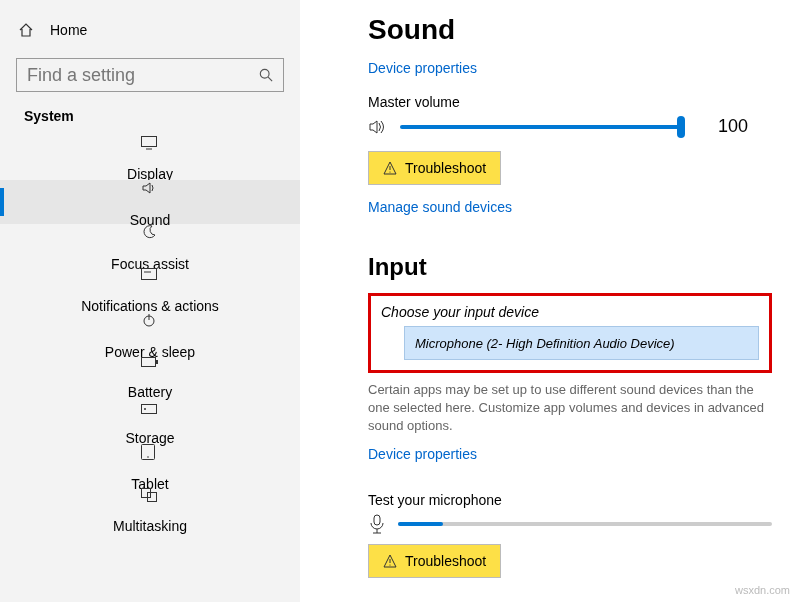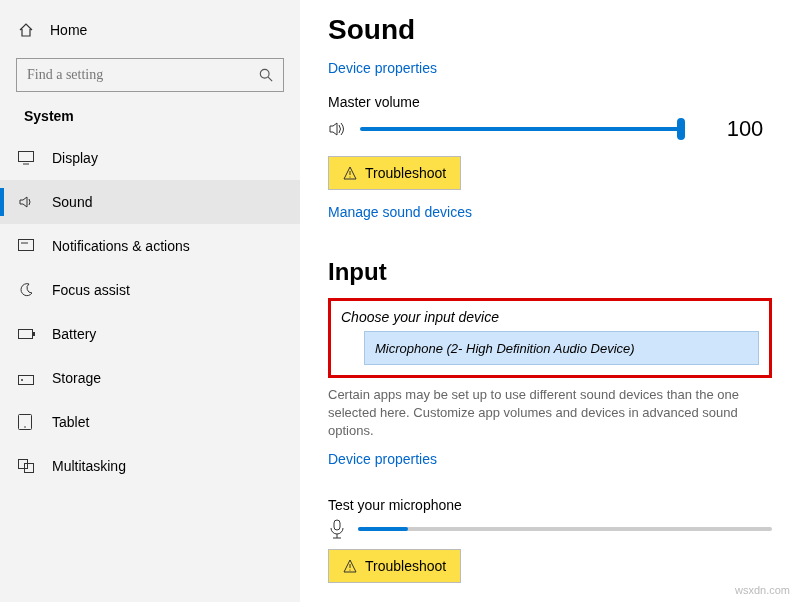--- a/index.html
+++ b/index.html
@@ -24,21 +24,21 @@
   }
   .titlebar .back { width: 36px; text-align: center; font-size: 16px; }
   .titlebar .title { margin-left: 6px; font-size: 12px; }
   .winbtns { margin-left: auto; display: flex; }
   .winbtn {
     width: 46px; height: 32px;
     display: flex; align-items: center; justify-content: center;
     font-family: "Segoe MDL2 Assets", sans-serif; font-size: 10px;
   }
 
-  .body { flex: 1; display: flex; overflow: hidden; }
+  .body { flex: 1; display: flex; overflow: hidden; gap: 40px; }
 
   
   .sidebar {
     width: 300px;
     background: #f3f3f3;
     display: flex;
     flex-direction: column;
     padding-top: 10px;
   }
   .nav-home {
@@ -49,30 +49,31 @@
     margin: 8px 16px 12px 16px;
     height: 34px;
     border: 1px solid #999;
     display: flex; align-items: center;
     padding: 0 10px;
     color: #666;
     background: #f3f3f3;
   }
   .search input {
     flex: 1; border: none; outline: none; background: transparent;
-    font-size: 14px; color: #333; font-family: Liberation Serif, serif;
+    font-size: 18px; color: #333;
   }
   .search input::placeholder { color: #777; }
   .search .sicon { font-size: 14px; color: #555; }
   .crumb { padding: 4px 18px 12px 24px; font-weight: 600; }
   .navlist { flex: 1; overflow: hidden; }
   .navitem {
     display: flex; align-items: center;
     height: 44px; padding: 0 18px; gap: 16px;
     position: relative;
+    flex-direction: column;
   }
   .navitem .icon { width: 18px; text-align: center; font-size: 16px; color: #333; }
   .navitem.active { background: #e6e6e6; }
   .navitem.active::before {
     content: "";
     position: absolute; left: 0; top: 8px; bottom: 8px; width: 4px;
     background: #0078d4;
   }
 
   
@@ -92,21 +93,21 @@
   .volrow .spk { font-size: 18px; }
   .slider {
     flex: 1; height: 4px; background: #0078d4; position: relative;
     border-radius: 2px;
   }
   .slider .thumb {
     position: absolute; right: -3px; top: -9px;
     width: 8px; height: 22px;
     background: #0078d4; border-radius: 4px;
   }
-  .volnum { width: 54px; text-align: center; font-size: 22px; margin-left: 24px; }
+  .volnum { width: 54px; text-align: left; font-size: 18px; margin-left: 24px; }
 
   .btn {
     display: inline-flex; align-items: center; gap: 8px;
     height: 34px; padding: 0 14px;
     background: #fde047; border: 1px solid #bbb;
     font-size: 14px;
   }
   .btn .warn { font-size: 14px; }
 
   h2 { font-size: 24px; font-weight: 600; margin: 20px 0 12px 0; }
@@ -197,37 +198,46 @@
             <svg width="16" height="16" viewBox="0 0 16 16">
                 <path d="M2 6 H5 L9 3 V13 L5 10 H2 Z" stroke="#333" fill="none"></path>
                 <path d="M11 5 Q13 8 11 11" stroke="#333" fill="none"></path>
               </svg>
           </span>
           <span>Sound</span>
         </div>
 
         <div class="navitem">
           <span class="icon">
+            <svg width="16" height="16" viewBox="0 0 16 16">
+                <path d="M11 2 A6 6 0 1 0 14 11 A5 5 0 0 1 11 2" stroke="#333" fill="none"></path>
+              </svg>
+          </span>
+          <span>Focus assist</span>
+        </div>
+
+        <div class="navitem">
+          <span class="icon">
             <svg width="16" height="14" viewBox="0 0 16 14">
                 <rect x="0.5" y="0.5" width="15" height="11" stroke="#333" fill="none"></rect>
                 <line x1="3" y1="4" x2="10" y2="4" stroke="#333"></line>
               </svg>
           </span>
           <span>Notifications &amp; actions</span>
         </div>
 
         <div class="navitem">
           <span class="icon">
             <svg width="16" height="16" viewBox="0 0 16 16">
-                <path d="M11 2 A6 6 0 1 0 14 11 A5 5 0 0 1 11 2" stroke="#333" fill="none"></path>
-              </svg>
-          </span>
-          <span>Focus assist</span>
-        </div>
-
+                <circle cx="8" cy="9" r="5" stroke="#333" fill="none"></circle>
+                <line x1="8" y1="2" x2="8" y2="8" stroke="#333"></line>
+              </svg>
+          </span>
+          <span>Power &amp; sleep</span>
+        </div>
 
         <div class="navitem">
           <span class="icon">
             <svg width="18" height="12" viewBox="0 0 18 12">
                 <rect x="0.5" y="1.5" width="14" height="9" stroke="#333" fill="none"></rect>
                 <rect x="15" y="4" width="2" height="4" fill="#333"></rect>
               </svg>
           </span>
           <span>Battery</span>
         </div>

